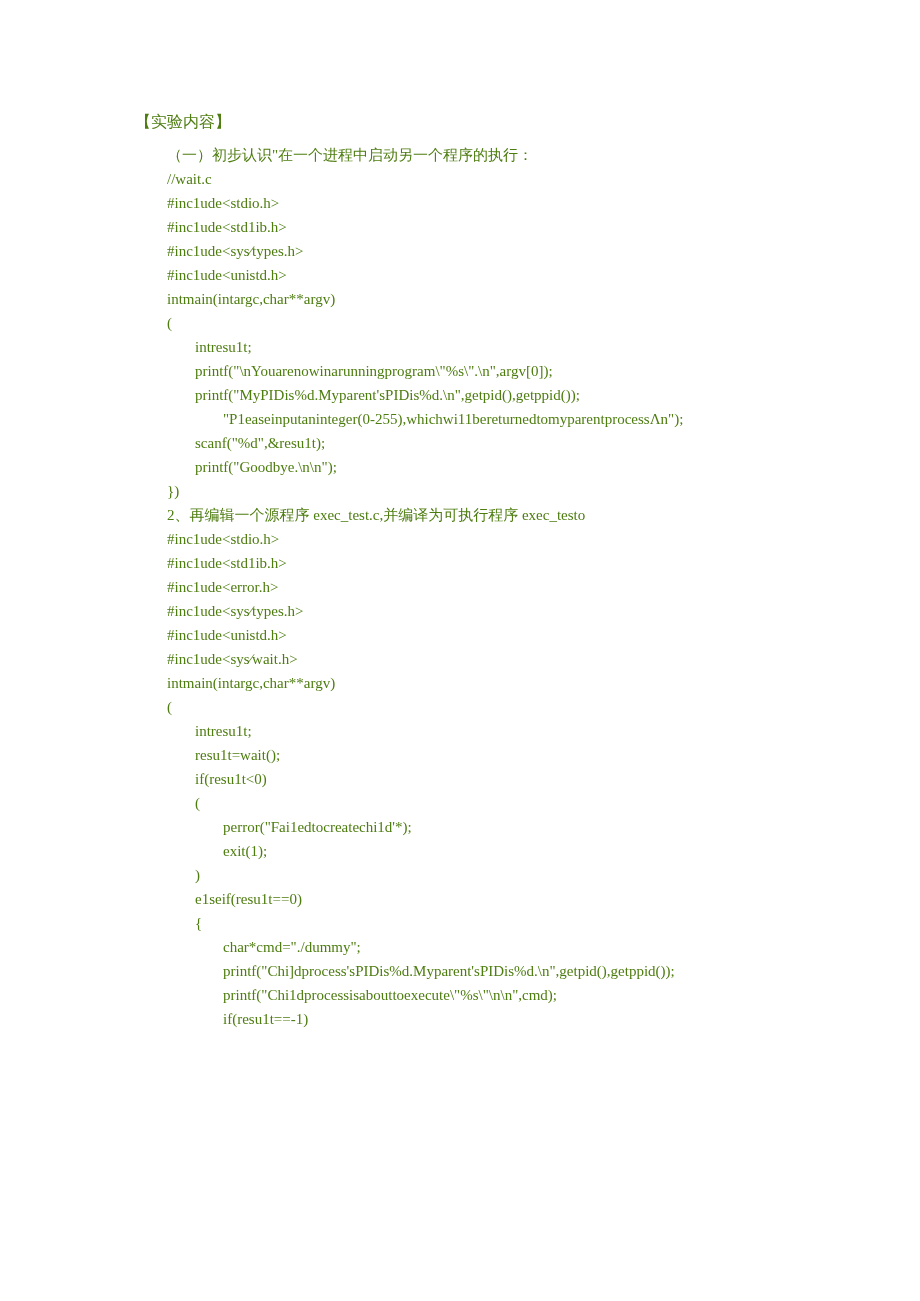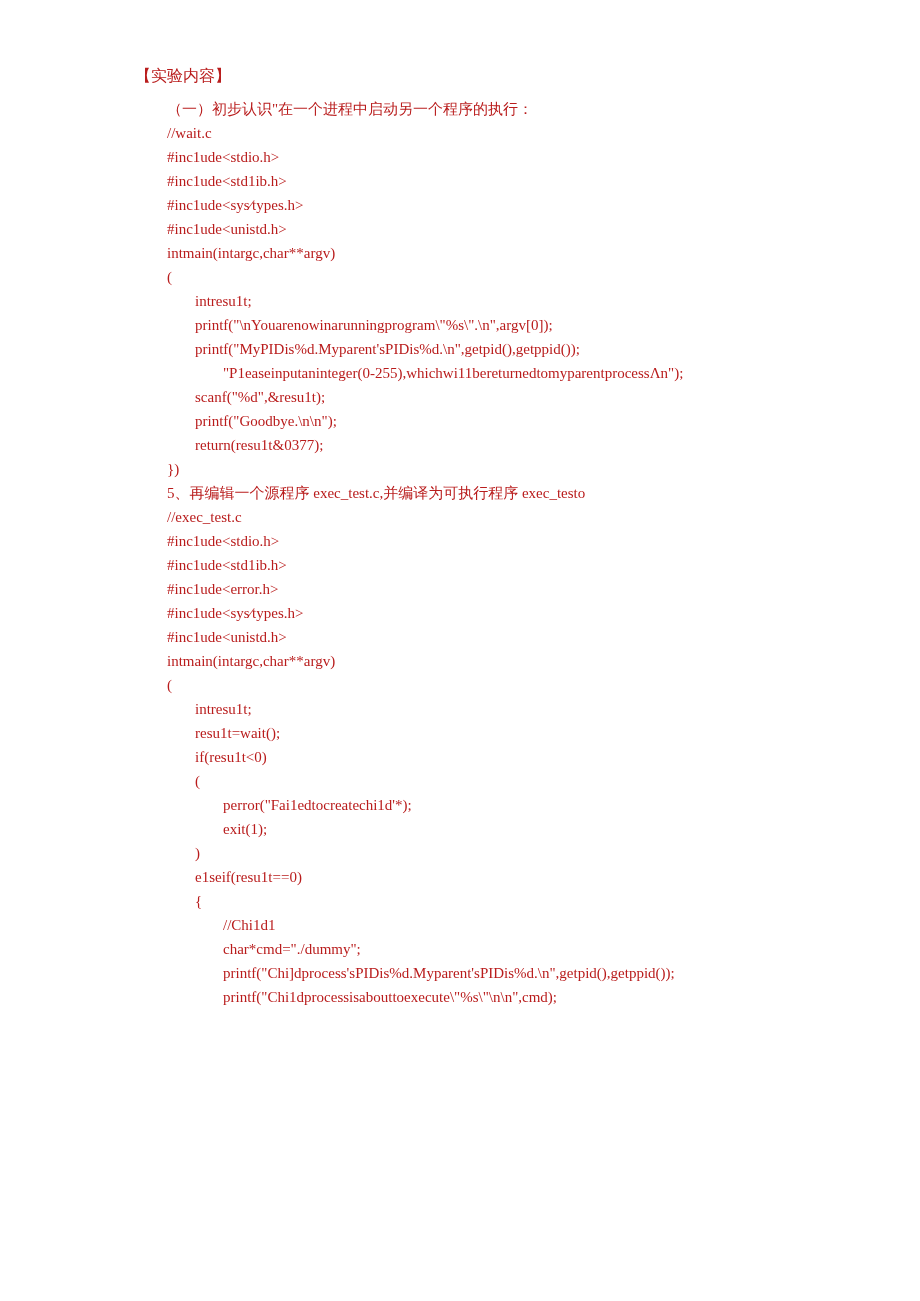--- a/index.html
+++ b/index.html
@@ -3,22 +3,22 @@
 <meta charset="utf-8">
 <style>
   body {
     margin: 0;
     padding: 0;
     background: #ffffff;
     font-family: "SimSun", "宋体", serif;
     width: 920px;
   }
   .page {
-    padding: 66px 130px 60px 135px;
-    color: #b91c1c;
+    padding: 112px 130px 60px 135px;
+    color: #4d7c0f;
   }
   .section-title {
     font-size: 16px;
     margin-bottom: 10px;
     font-family: "SimSun", "宋体", serif;
   }
   .content {
     padding-left: 32px;
   }
   .line {
@@ -44,40 +44,39 @@
     <div class="line">#inc1ude&lt;unistd.h&gt;</div>
     <div class="line">intmain(intargc,char**argv)</div>
     <div class="line">(</div>
 
     <div class="line indent1">intresu1t;</div>
     <div class="line indent1">printf("\nYouarenowinarunningprogram\"%s\".\n",argv[0]);</div>
     <div class="line indent1">printf("MyPIDis%d.Myparent'sPIDis%d.\n",getpid(),getppid());</div>
     <div class="line indent2">"P1easeinputaninteger(0-255),whichwi11bereturnedtomyparentprocessΛn");</div>
     <div class="line indent1">scanf("%d",&amp;resu1t);</div>
     <div class="line indent1">printf("Goodbye.\n\n");</div>
-    <div class="line indent1">return(resu1t&amp;0377);</div>
     <div class="line">})</div>
 
-    <div class="line">5、再编辑一个源程序 exec_test.c,并编译为可执行程序 exec_testo</div>
-    <div class="line">//exec_test.c</div>
+    <div class="line">2、再编辑一个源程序 exec_test.c,并编译为可执行程序 exec_testo</div>
     <div class="line">#inc1ude&lt;stdio.h&gt;</div>
     <div class="line">#inc1ude&lt;std1ib.h&gt;</div>
     <div class="line">#inc1ude&lt;error.h&gt;</div>
     <div class="line">#inc1ude&lt;sys∕types.h&gt;</div>
     <div class="line">#inc1ude&lt;unistd.h&gt;</div>
+    <div class="line">#inc1ude&lt;sys∕wait.h&gt;</div>
     <div class="line">intmain(intargc,char**argv)</div>
     <div class="line">(</div>
 
     <div class="line indent1">intresu1t;</div>
     <div class="line indent1">resu1t=wait();</div>
     <div class="line indent1">if(resu1t&lt;0)</div>
     <div class="line indent1">(</div>
     <div class="line indent2">perror("Fai1edtocreatechi1d'*);</div>
     <div class="line indent2">exit(1);</div>
     <div class="line indent1">)</div>
     <div class="line indent1">e1seif(resu1t==0)</div>
     <div class="line indent1">{</div>
-    <div class="line indent2">//Chi1d1</div>
     <div class="line indent2">char*cmd="./dummy";</div>
     <div class="line indent2">printf("Chi]dprocess'sPIDis%d.Myparent'sPIDis%d.\n",getpid(),getppid());</div>
     <div class="line indent2">printf("Chi1dprocessisabouttoexecute\"%s\"\n\n",cmd);</div>
+    <div class="line indent2">if(resu1t==-1)</div>
   </div>
 </div>
 
 </body></html>

